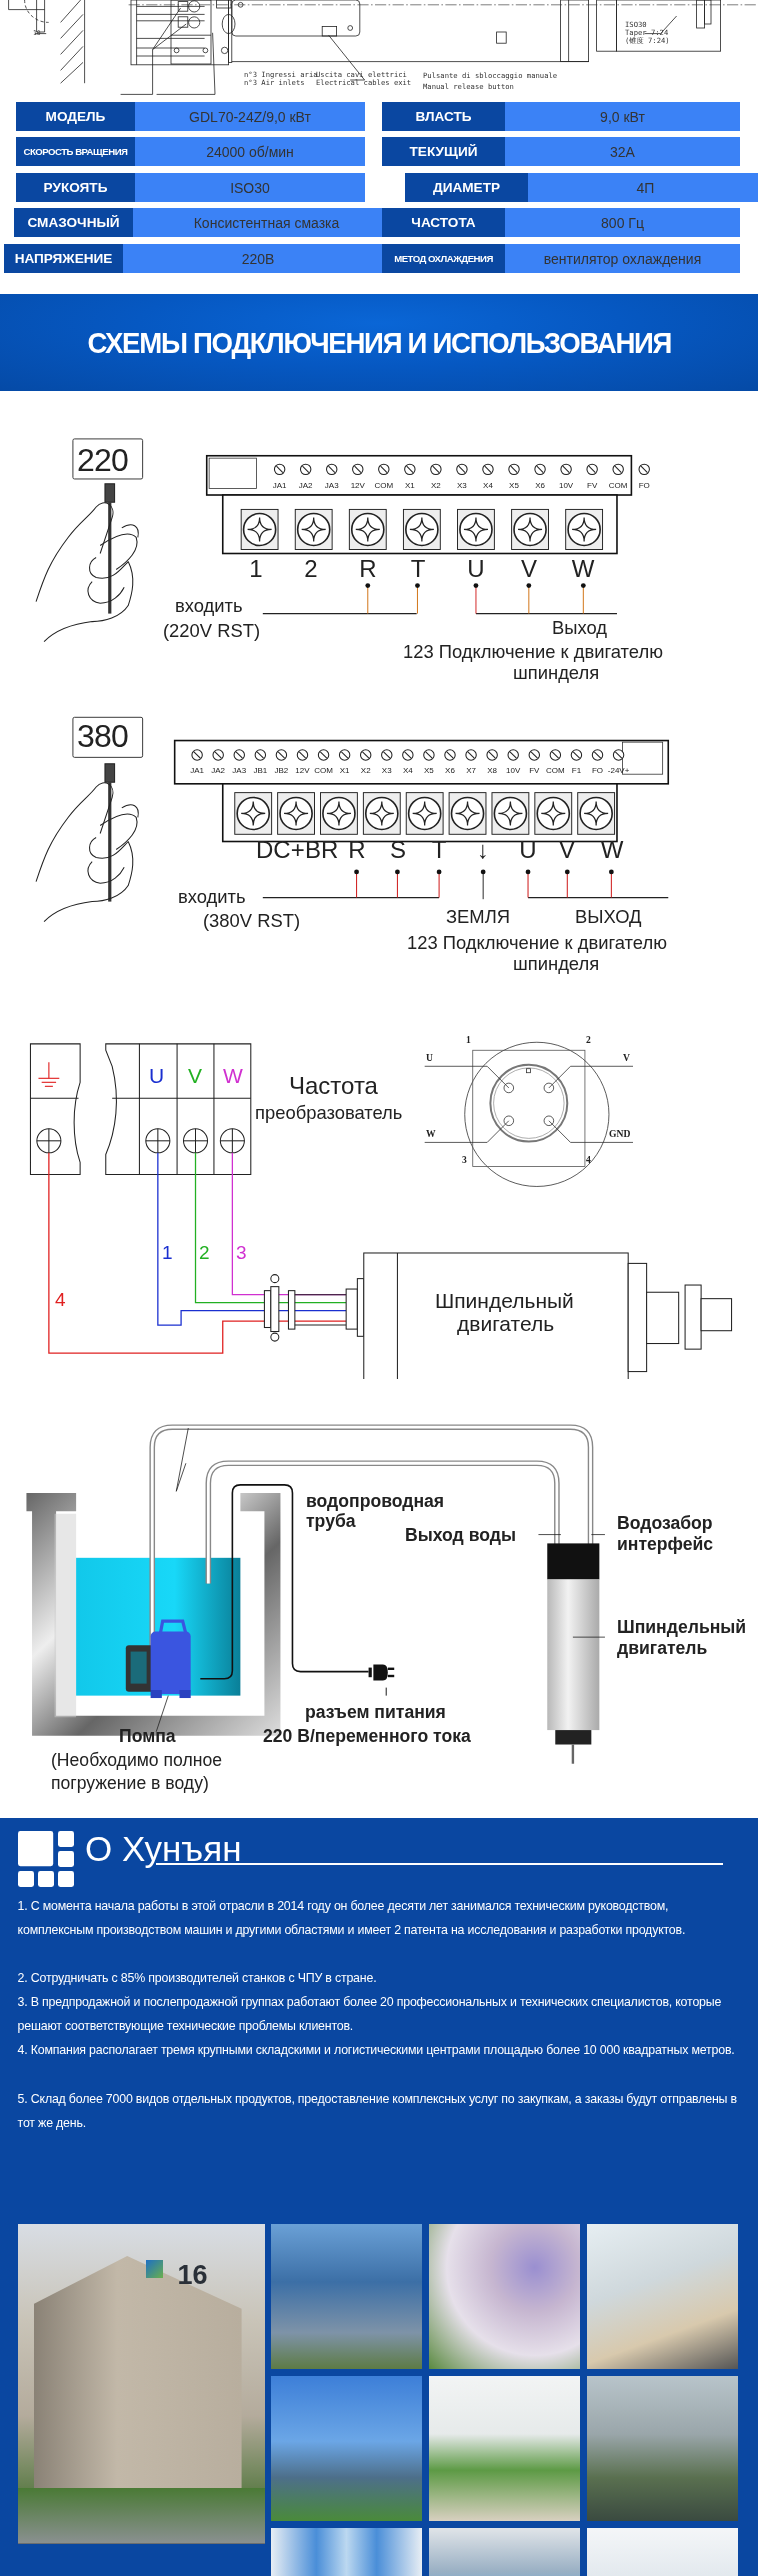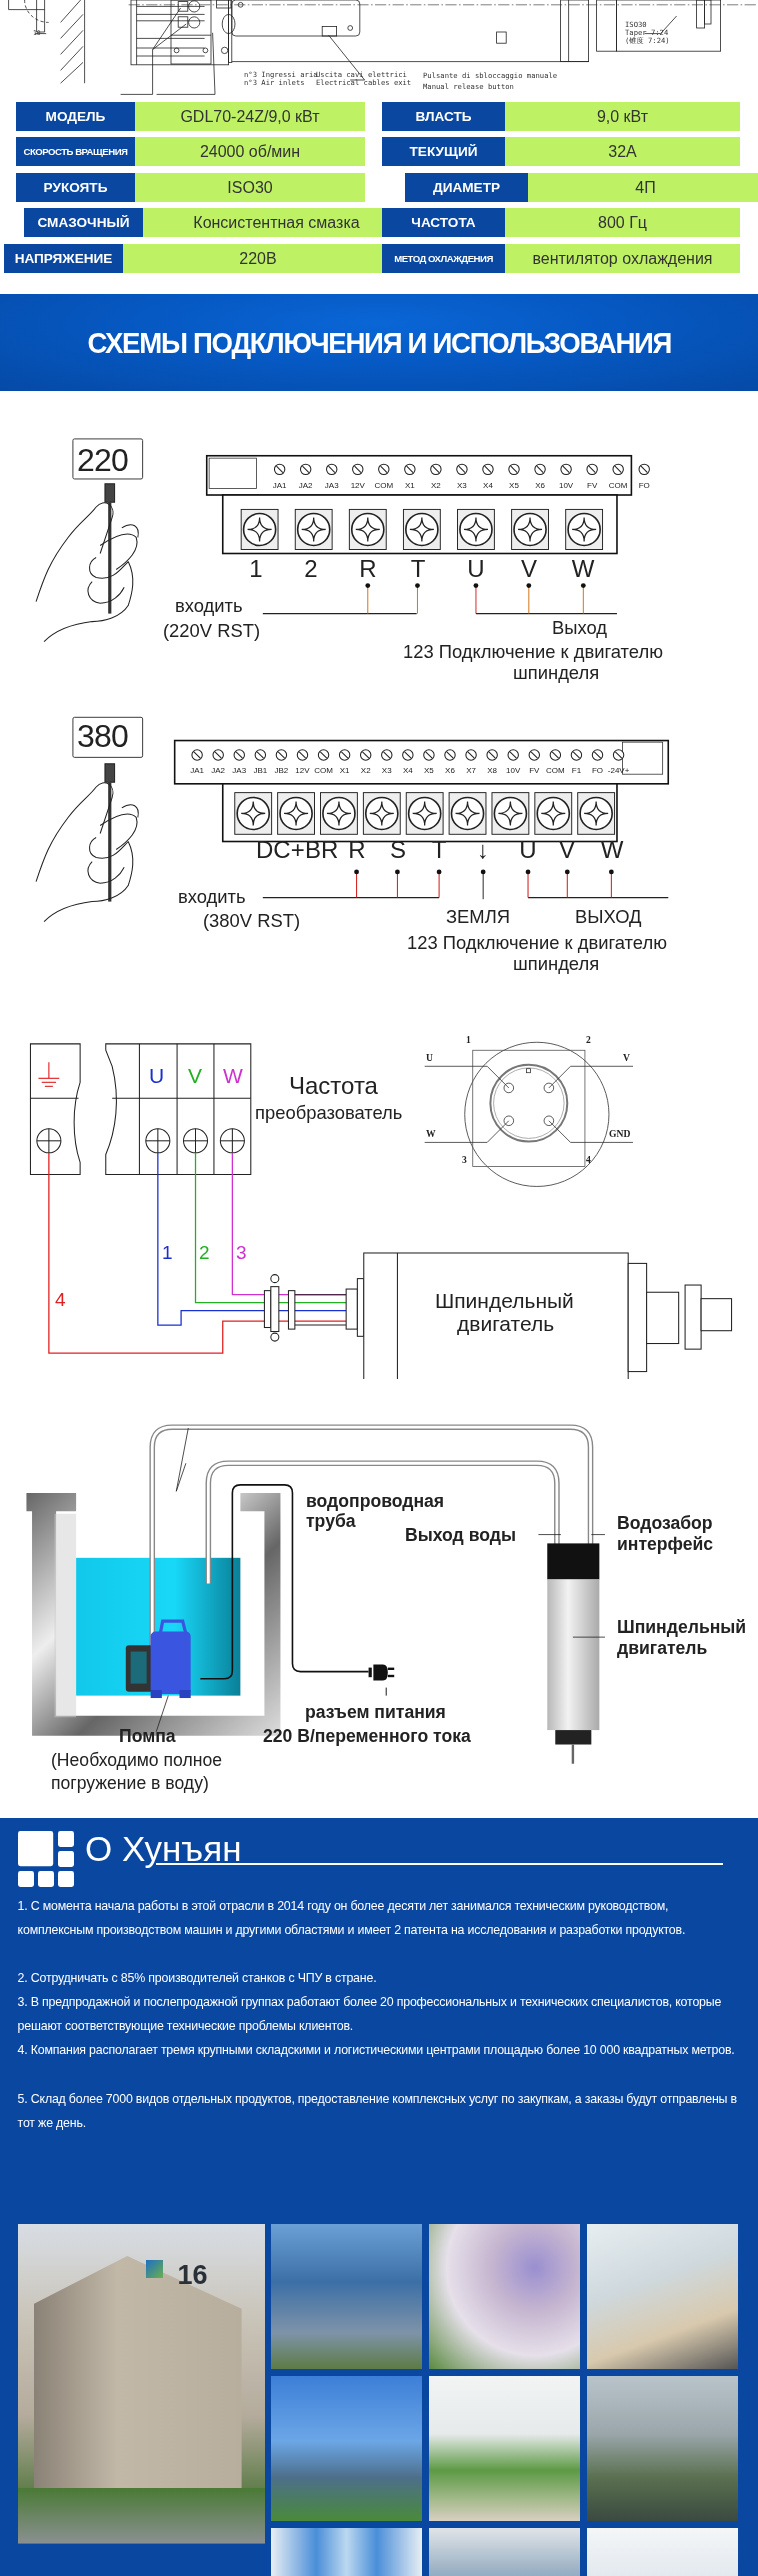--- a/index.html
+++ b/index.html
@@ -7,21 +7,21 @@
   .abs { position: absolute; }
 
   
   #top-drawing { position: absolute; left: 0; top: 0; width: 758px; height: 96px; }
   .cad-label { position: absolute; font-family: "DejaVu Sans Mono", monospace; font-size: 7.2px; color: #333; line-height: 8px; white-space: nowrap; }
 
   
   .spec-row { position: absolute; height: 29px; display: flex; justify-content: space-between; }
   .spec-label { width: 119px; height: 29px; background: #0a47a1; color: #fff; font-weight: bold; display: flex; align-items: center; justify-content: center; text-align: center; font-size: 13.6px; }
   .spec-label.sm { font-size: 9.6px; letter-spacing: -0.5px; }
-  .spec-value { flex: 1; height: 29px; background: #bef264; color: #333; display: flex; align-items: center; justify-content: center; font-size: 16px; }
+  .spec-value { flex: 1; height: 29px; background: #3b82f6; color: #333; display: flex; align-items: center; justify-content: center; font-size: 14px; }
 
   
   #banner { position: absolute; left: 0; top: 294px; width: 758px; height: 97px; background: radial-gradient(ellipse at 50% 30%, #0a66d6 0%, #0658c2 45%, #054aa6 100%); display: flex; align-items: center; justify-content: center; }
   #banner span { color: #fff; font-size: 30px; font-weight: bold; letter-spacing: -1.4px; font-family: "Liberation Sans", sans-serif; transform: scaleX(0.92); }
 
   .diag-text { position: absolute; font-family: "Liberation Sans Narrow", "Liberation Sans", sans-serif; color: #222; white-space: nowrap; }
 
   
   #about { position: absolute; left: 0; top: 1818px; width: 758px; height: 758px; background: #0a47a1; }
   #about-title { position: absolute; left: 85px; top: 11.2px; color: #fff; font-size: 35px; }
@@ -117,21 +117,21 @@
     <div class="spec-value">GDL70-24Z/9,0 кВт</div>
   </div>
   <div class="spec-row" style="left:16px;top:137px;width:349px">
     <div class="spec-label sm">СКОРОСТЬ ВРАЩЕНИЯ</div>
     <div class="spec-value">24000 об/мин</div>
   </div>
   <div class="spec-row" style="left:16px;top:173px;width:349px">
     <div class="spec-label">РУКОЯТЬ</div>
     <div class="spec-value">ISO30</div>
   </div>
-  <div class="spec-row" style="left:24px;top:208px;width:386px">
+  <div class="spec-row" style="left:14px;top:208px;width:386px">
     <div class="spec-label">СМАЗОЧНЫЙ</div>
     <div class="spec-value">Консистентная смазка</div>
   </div>
   <div class="spec-row" style="left:4px;top:244px;width:389px">
     <div class="spec-label">НАПРЯЖЕНИЕ</div>
     <div class="spec-value">220В</div>
   </div>
 
   <div class="spec-row" style="left:382px;top:102px;width:358px">
     <div class="spec-label" style="width:123px">ВЛАСТЬ</div>

